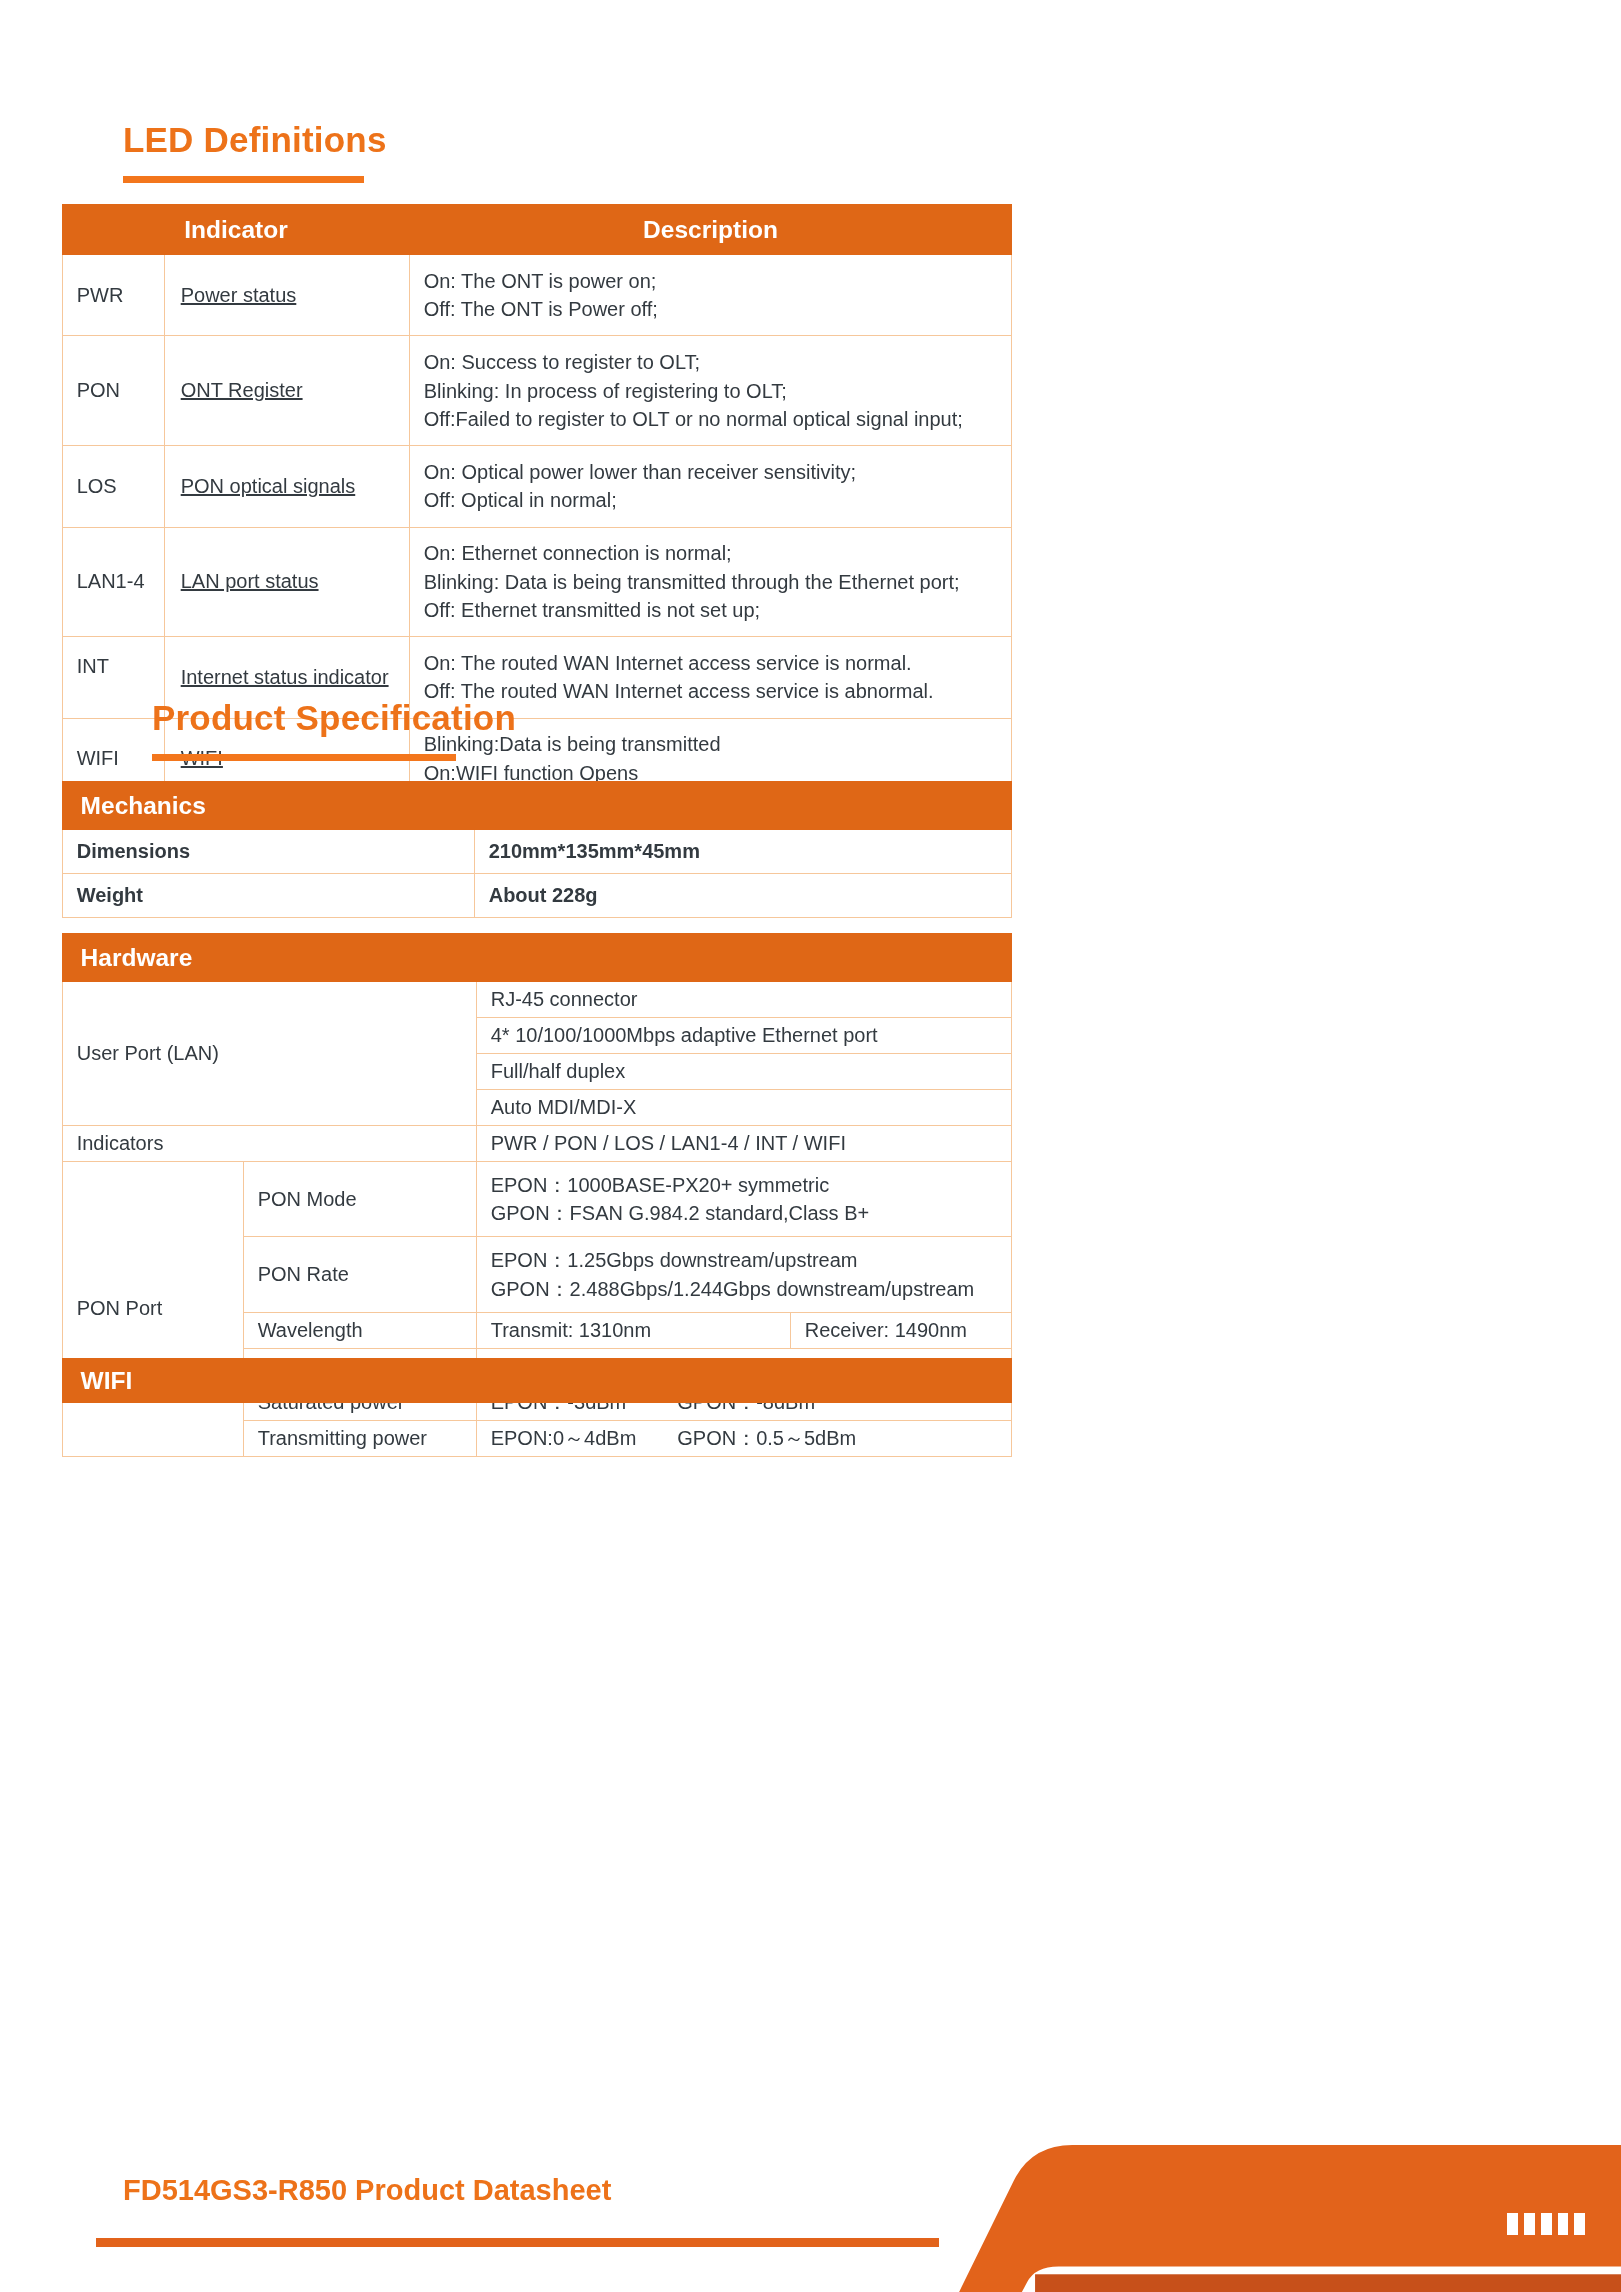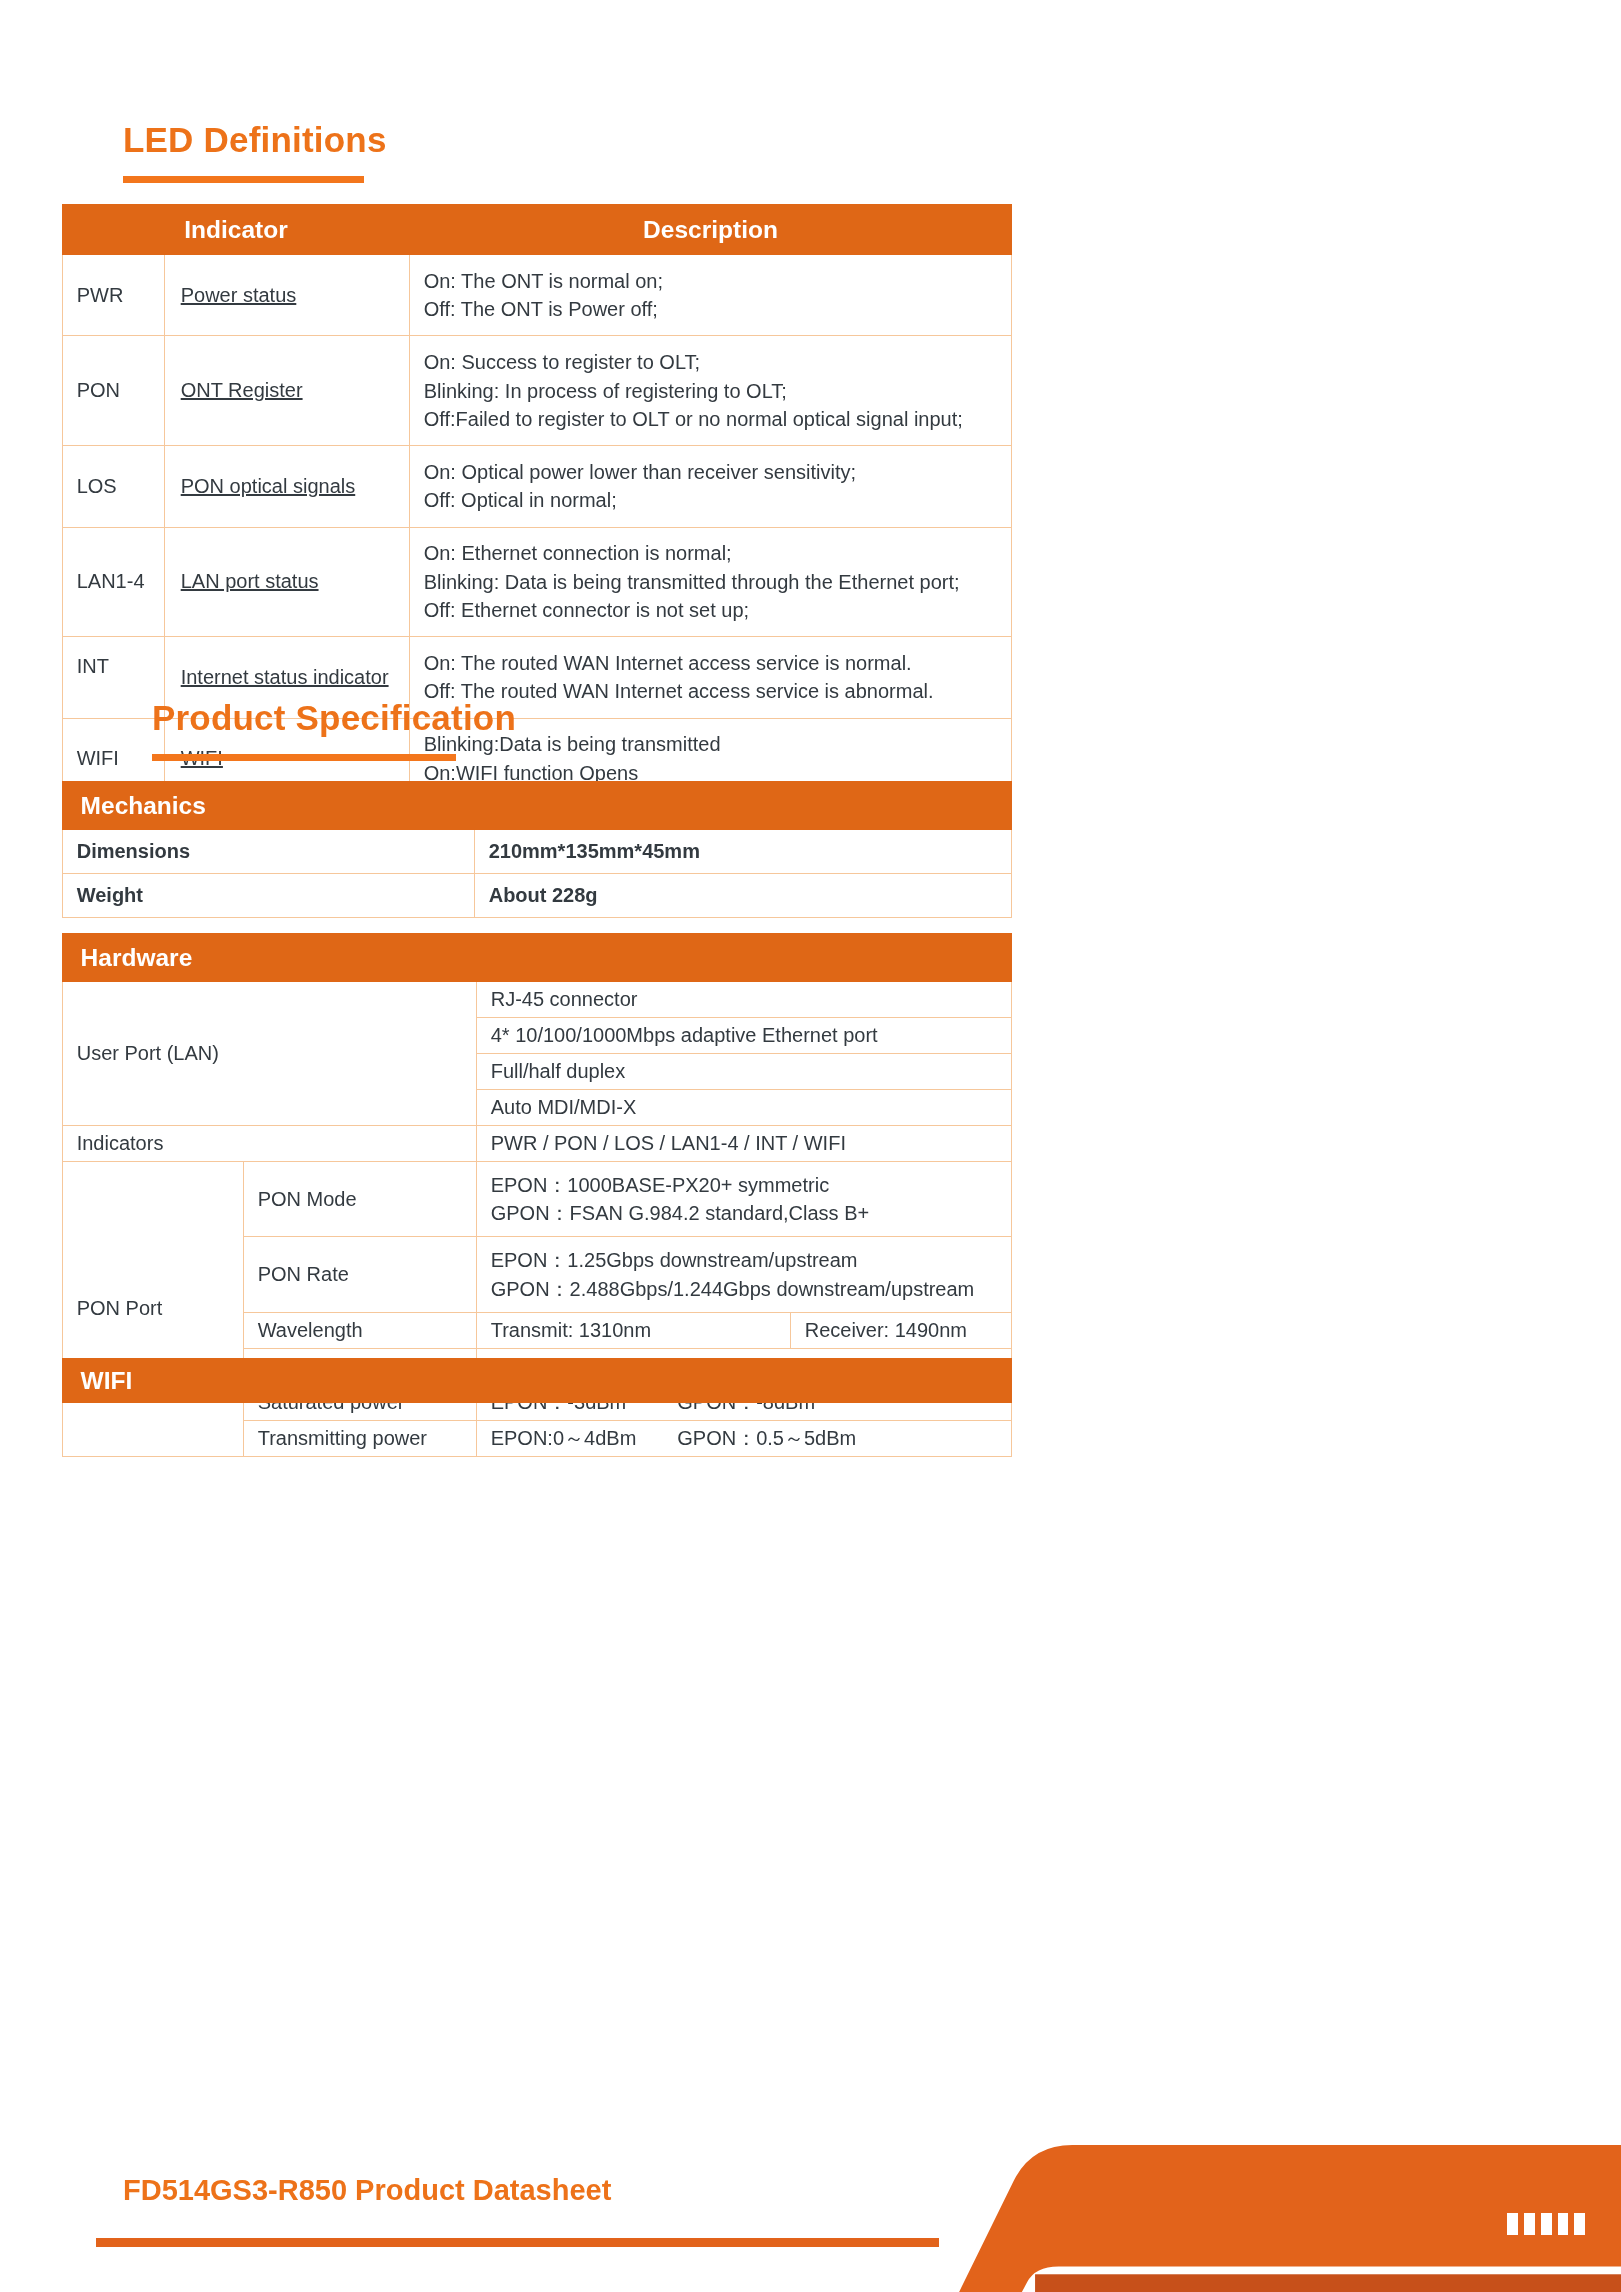--- a/index.html
+++ b/index.html
@@ -172,21 +172,21 @@
     <tbody>
       <tr class="header-row">
         <th colspan="2">Indicator</th>
         <th>Description</th>
       </tr>
 
       <tr>
         <td class="key">PWR</td>
         <td class="name">Power status</td>
         <td class="desc cell-lines">
-          <div>On: The ONT is normal on;</div>
+          <div>On: The ONT is power on;</div>
           <div>Off: The ONT is Power off;</div>
         </td>
       </tr>
 
       <tr>
         <td class="key">PON</td>
         <td class="name">ONT Register</td>
         <td class="desc cell-lines">
           <div>On: Success to register to OLT;</div>
           <div>Blinking: In process of registering to OLT;</div>
@@ -202,21 +202,21 @@
           <div>Off: Optical in normal;</div>
         </td>
       </tr>
 
       <tr>
         <td class="key">LAN1-4</td>
         <td class="name">LAN port status</td>
         <td class="desc cell-lines">
           <div>On: Ethernet connection is normal;</div>
           <div>Blinking: Data is being transmitted through the Ethernet port;</div>
-          <div>Off: Ethernet connector is not set up;</div>
+          <div>Off: Ethernet transmitted is not set up;</div>
         </td>
       </tr>
 
       <tr>
         <td class="key" style="vertical-align:top;padding-top:17.6px;">INT</td>
         <td class="name">Internet status indicator</td>
         <td class="desc cell-lines">
           <div>On: The routed WAN Internet access service is normal.</div>
           <div>Off: The routed WAN Internet access service is abnormal.</div>
         </td>

